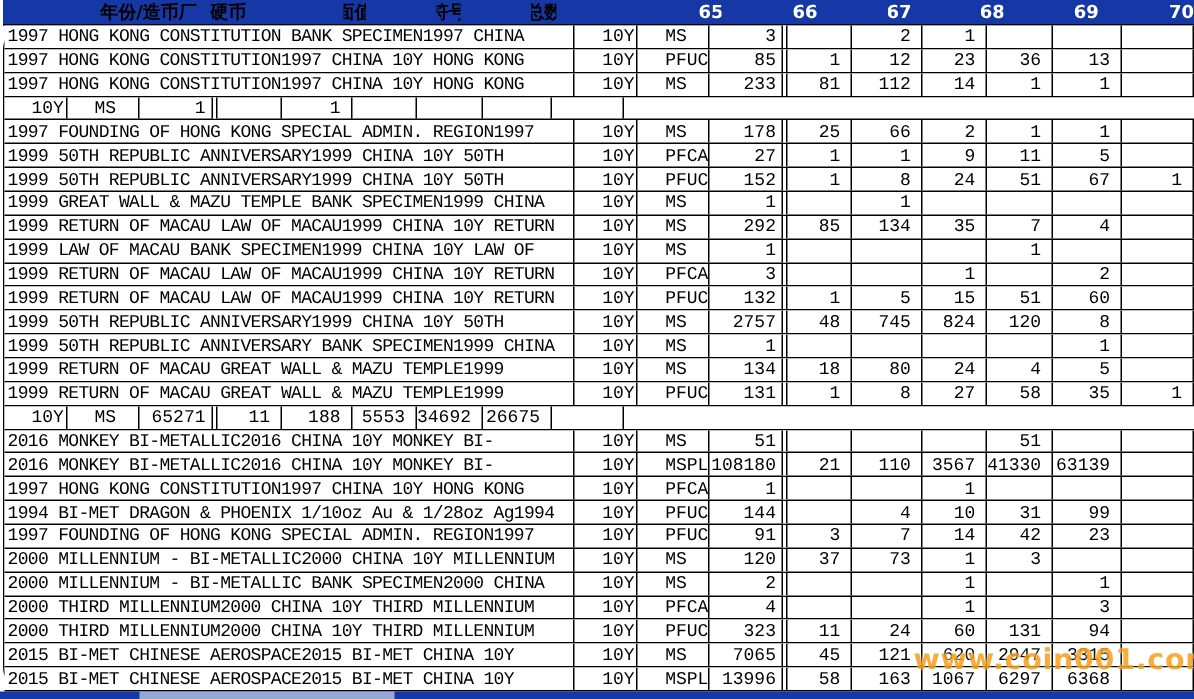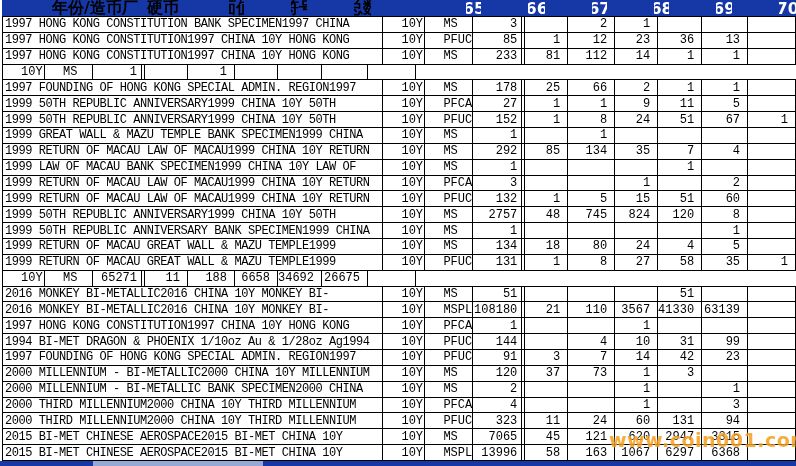--- a/index.html
+++ b/index.html
@@ -2,31 +2,31 @@
 <html style="--header-bg: #1638A6; --header-text: #000000; --grade-header-text: #FFFFFF; --grid: #000000; --watermark: #F79E1B; --footer-strip: #1638A6; --footer-strip-light: #96A9D6;"><head>
 <meta charset="utf-8">
 <style>
   html,body{margin:0;padding:0;background:#fff;}
   .screen{position:relative;width:796px;height:466px;background:#fff;overflow:hidden;
           font-family:"Liberation Mono",monospace;}
   .tablewrap{position:absolute;left:2px;top:0;width:794px;}
   
   .hdr{display:flex;height:16px;background:var(--header-bg,#1638A6);border-bottom:1px solid #000;}
   .hcell{box-sizing:border-box;display:flex;align-items:center;justify-content:center;
-         font-family:"DejaVu Sans","Liberation Sans",sans-serif;font-weight:bold;font-size:16px;
+         font-family:"DejaVu Sans","Liberation Sans",sans-serif;font-weight:bold;font-size:12px;
          white-space:nowrap;overflow:hidden;margin-left:47px;}
   .hc-cn{color:var(--header-text,#000);}
   .hc-num{color:var(--grade-header-text,#fff);}
   .hname{gap:9px;}
   
   .w-name{width:381px}.w-denom{width:42px}.w-desig{width:48px}.w-total{width:49px}
   .w-sep{width:3px}
   .w65{width:43px}.w66{width:47px}.w67{width:43px}.w68{width:44px}.w69{width:46px}.w70{width:48px}
   
-  .tbody{display:flex;flex-direction:column;height:444px;border-left:1px solid #000;}
+  .tbody{display:flex;flex-direction:column;height:444px;border-left:1px solid #000;border-radius:16px;}
   .row{flex:1;display:flex;border-bottom:1px solid #000;box-sizing:border-box;background:#fff;}
   .cell{box-sizing:border-box;border-right:1px solid #000;display:flex;align-items:center;
         font-size:12px;line-height:1;white-space:nowrap;overflow:hidden;color:#000;}
   .c-name{padding-left:2px;letter-spacing:-0.45px;}
   .c-left{padding-left:18px;}
   .c-num{justify-content:flex-end;padding-right:4px;}
   .c-g{justify-content:flex-end;padding-right:7px;}
   .sep{box-sizing:border-box;border-right:1px solid #000;background:#fff;}
   
   .watermark{position:absolute;left:609px;top:429px;z-index:5;
@@ -287,21 +287,21 @@
     <div class="cell c-g w70">1</div>
   </div>
 
   <div class="row">
     <div class="cell c-left w-denom">10Y</div>
     <div class="cell c-left w-desig">MS</div>
     <div class="cell c-num w-total">65271</div>
     <div class="sep w-sep"></div>
     <div class="cell c-g w65">11</div>
     <div class="cell c-g w66">188</div>
-    <div class="cell c-g w67">6658</div>
+    <div class="cell c-g w67">5553</div>
     <div class="cell c-g w68">34692</div>
     <div class="cell c-g w69">26675</div>
     <div class="cell c-g w70"></div>
   </div>
 
   <div class="row">
     <div class="cell c-name w-name">2016 MONKEY BI-METALLIC2016 CHINA 10Y MONKEY BI-</div>
     <div class="cell c-left w-denom">10Y</div>
     <div class="cell c-left w-desig">MS</div>
     <div class="cell c-num w-total">51</div>

